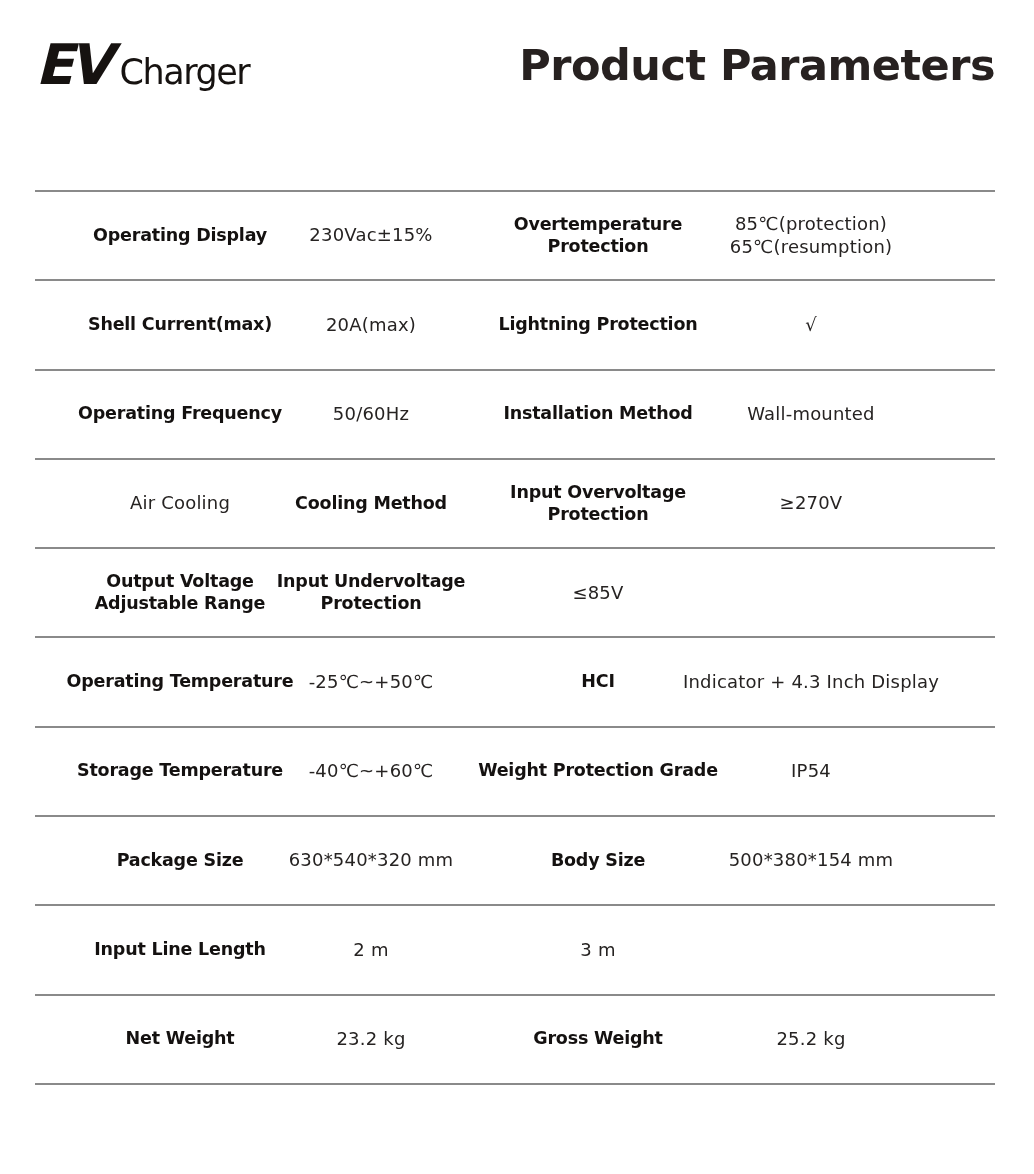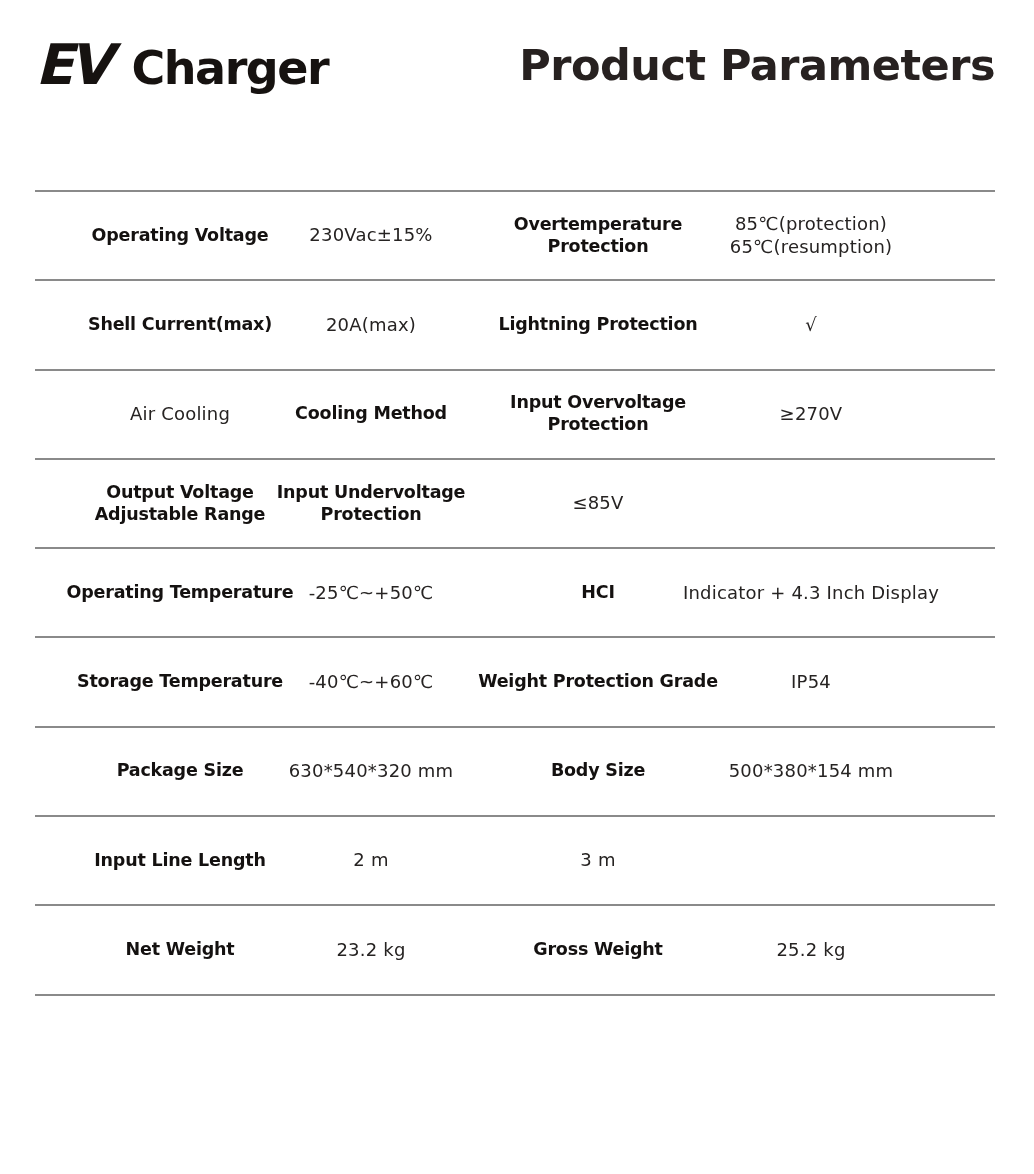--- a/index.html
+++ b/index.html
@@ -18,22 +18,22 @@
     display:flex;align-items:center;justify-content:space-between;
   }
   .logo{display:flex;align-items:baseline;color:#161210;}
   .logo-ev{
     font-size:56px;font-weight:900;font-style:normal;
     transform:skewX(-14deg);
     letter-spacing:-5px;line-height:1;
     display:inline-block;
   }
   .logo-charger{
-    font-size:46px;font-weight:700;letter-spacing:-1.5px;line-height:1;
-    margin-left:20px;
+    font-size:35px;font-weight:400;letter-spacing:-1.5px;line-height:1;
+    margin-left:8px;
   }
   .page-title{
     font-size:43px;font-weight:800;letter-spacing:-0.5px;
     color:#272120;line-height:1;white-space:nowrap;margin-left:10px;
   }
 
   
   .spec-table{
     position:absolute;left:35px;top:190px;width:960px;
     border-bottom:2px solid #8a8a8a;
@@ -68,21 +68,21 @@
       <span class="logo-ev">EV</span>
       <span class="logo-charger">Charger</span>
     </div>
     <div class="page-title">Product Parameters</div>
   </div>
 
   <div class="spec-table">
 
     <div class="row">
       <div class="c lbl">
-          <span>Operating Voltage</span>
+          <span>Operating Display</span>
         </div>
       <div class="c val">
           <span>230Vac±15%</span>
         </div>
       <div class="c lbl">
           <span>Overtemperature
 Protection</span>
         </div>
       <div class="c val">
           <span>85℃(protection)
@@ -98,20 +98,34 @@
           <span>20A(max)</span>
         </div>
       <div class="c lbl">
           <span>Lightning Protection</span>
         </div>
       <div class="c val">
           <span>√</span>
         </div>
     </div>
 
+    <div class="row">
+      <div class="c lbl">
+          <span>Operating Frequency</span>
+        </div>
+      <div class="c val">
+          <span>50/60Hz</span>
+        </div>
+      <div class="c lbl">
+          <span>Installation Method</span>
+        </div>
+      <div class="c val">
+          <span>Wall-mounted</span>
+        </div>
+    </div>
 
     <div class="row">
       <div class="c val">
           <span>Air Cooling</span>
         </div>
       <div class="c lbl">
           <span>Cooling Method</span>
         </div>
       <div class="c lbl">
           <span>Input Overvoltage

